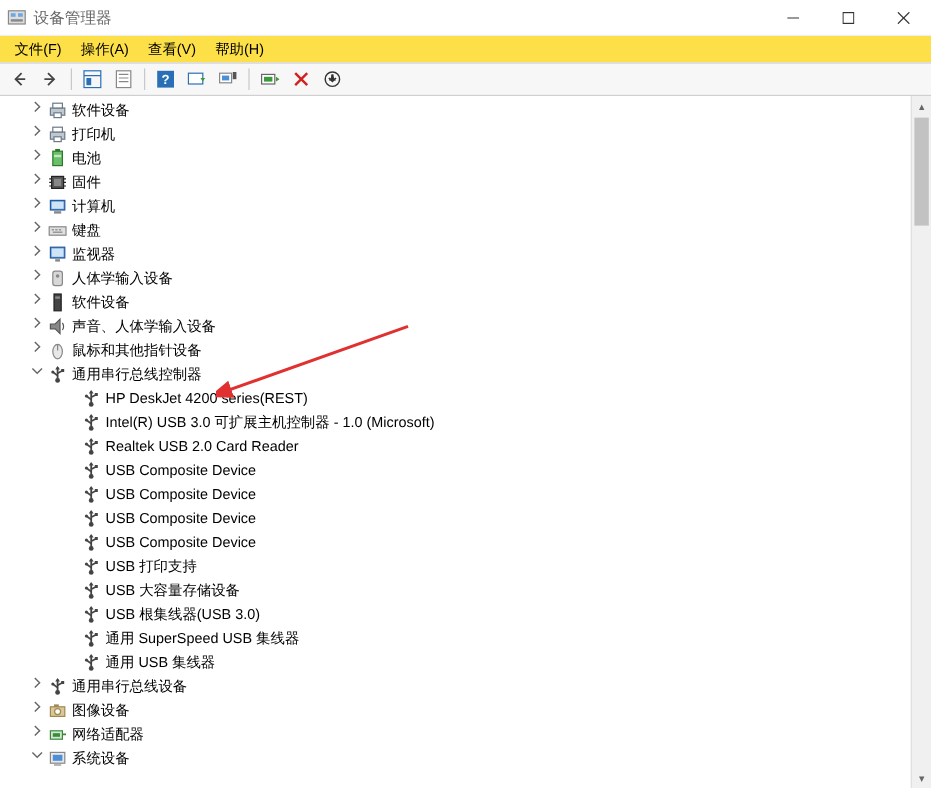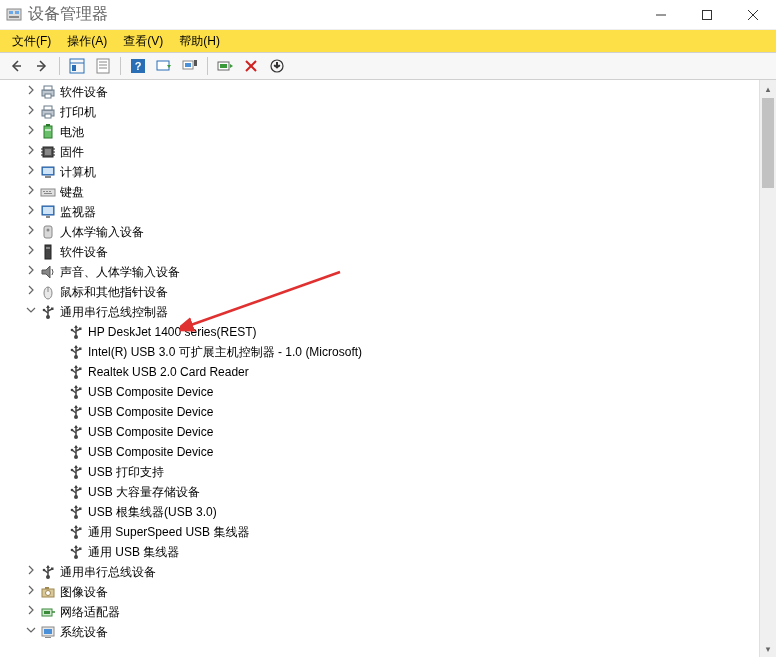--- a/index.html
+++ b/index.html
@@ -19,21 +19,21 @@
     align-items: center;
     padding-left: 6px;
     background: #fff;
     border-bottom: 1px solid #eee;
   }
   .titlebar-icon {
     width: 16px; height: 16px;
     display: inline-flex; align-items:center; justify-content:center;
     margin-right: 6px;
   }
-  .titlebar-title { color: #666; font-size: 16px; flex: 1 1 auto; }
+  .titlebar-title { color: #666; font-size: 13px; flex: 1 1 auto; }
   .winbtn-group { margin-left: auto; display: flex; }
   .winbtn {
     width: 46px; height: 30px;
     display: flex; align-items: center; justify-content: center;
     color: #555;
   }
   .winbtn svg { width: 10px; height: 10px; }
 
   .menubar {
     height: 22px;
@@ -401,21 +401,21 @@
         <svg width="16" height="16" viewBox="0 0 16 16">
           <circle cx="8" cy="13" r="2" fill="#444"></circle>
           <line x1="8" y1="13" x2="8" y2="2" stroke="#444" stroke-width="1.5"></line>
           <polygon points="8,1 6,4 10,4" fill="#444"></polygon>
           <line x1="8" y1="9" x2="4" y2="6" stroke="#444" stroke-width="1.5"></line>
           <circle cx="4" cy="6" r="1.3" fill="#444"></circle>
           <line x1="8" y1="7" x2="12" y2="5" stroke="#444" stroke-width="1.5"></line>
           <rect x="11" y="3.5" width="2.5" height="2.5" fill="#444"></rect>
         </svg>
       </span>
-    <span class="lbl">HP DeskJet 1400 series(REST)</span>
+    <span class="lbl">HP DeskJet 4200 series(REST)</span>
   </div>
     <div class="tree-row depth2">
     <span class="tw"></span>
     <span class="ic">
         <svg width="16" height="16" viewBox="0 0 16 16">
           <circle cx="8" cy="13" r="2" fill="#444"></circle>
           <line x1="8" y1="13" x2="8" y2="2" stroke="#444" stroke-width="1.5"></line>
           <polygon points="8,1 6,4 10,4" fill="#444"></polygon>
           <line x1="8" y1="9" x2="4" y2="6" stroke="#444" stroke-width="1.5"></line>
           <circle cx="4" cy="6" r="1.3" fill="#444"></circle>

